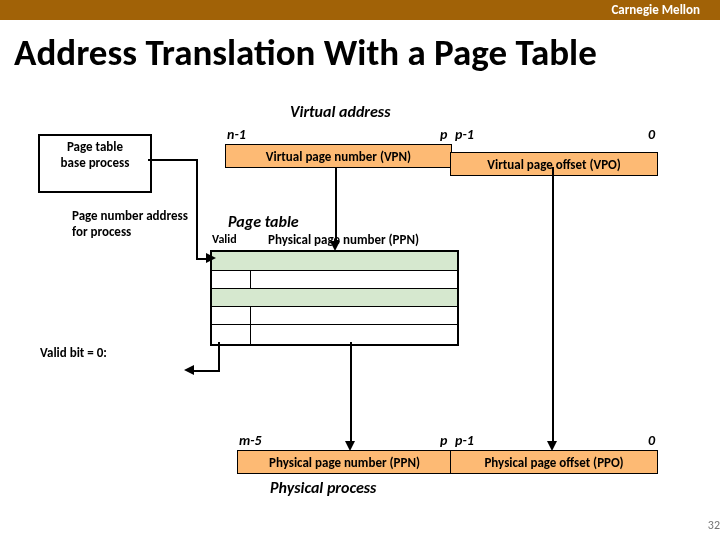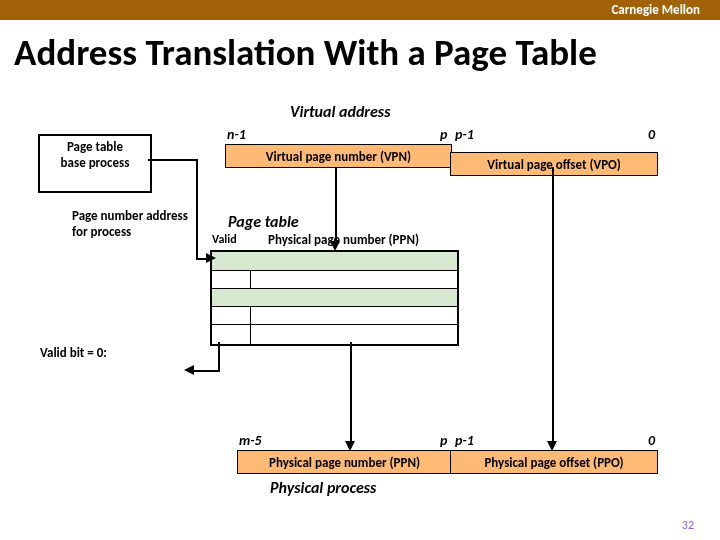--- a/index.html
+++ b/index.html
@@ -98,24 +98,24 @@
   }
   .ah-left {
     border-top: 5px solid transparent;
     border-bottom: 5px solid transparent;
     border-right: 10px solid #000;
   }
   .vline { position: absolute; width: 2px; background: #000; }
   .hline { position: absolute; height: 2px; background: #000; }
   .page-num {
     position: absolute;
-    right: 26px;
+    right: 0;
     bottom: 8px;
     font-size: 12px;
-    color: #8b5cf6;
+    color: #737373;
   }
 </style>
 </head>
 <body>
 
 <div class="top-stripe">
   <span>Carnegie Mellon</span>
 </div>
 
 <h1 class="title">Address Translation With a Page Table</h1>

